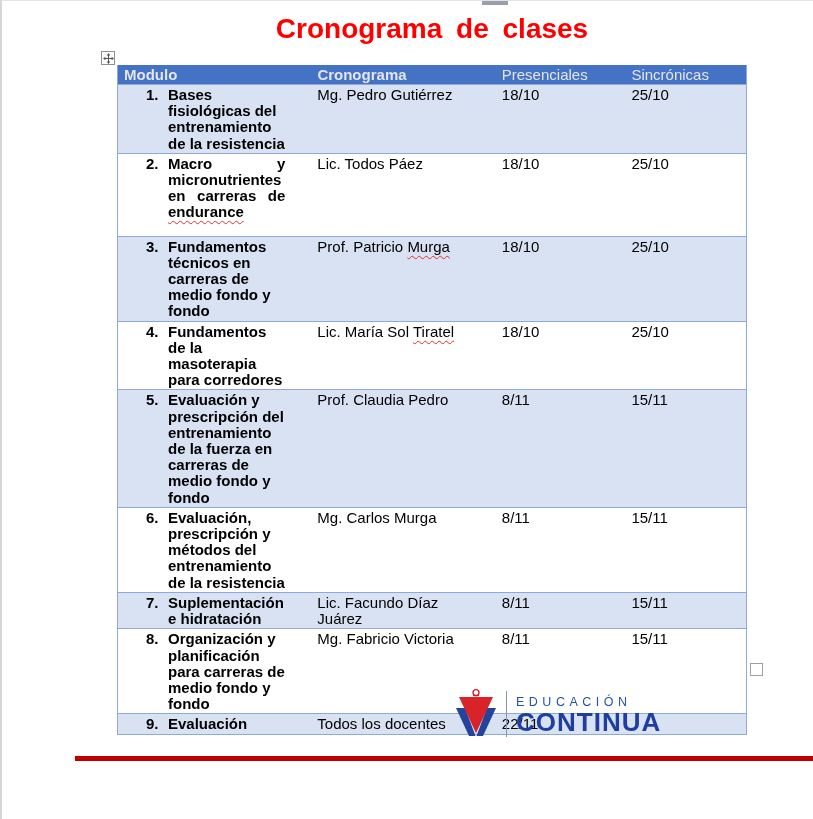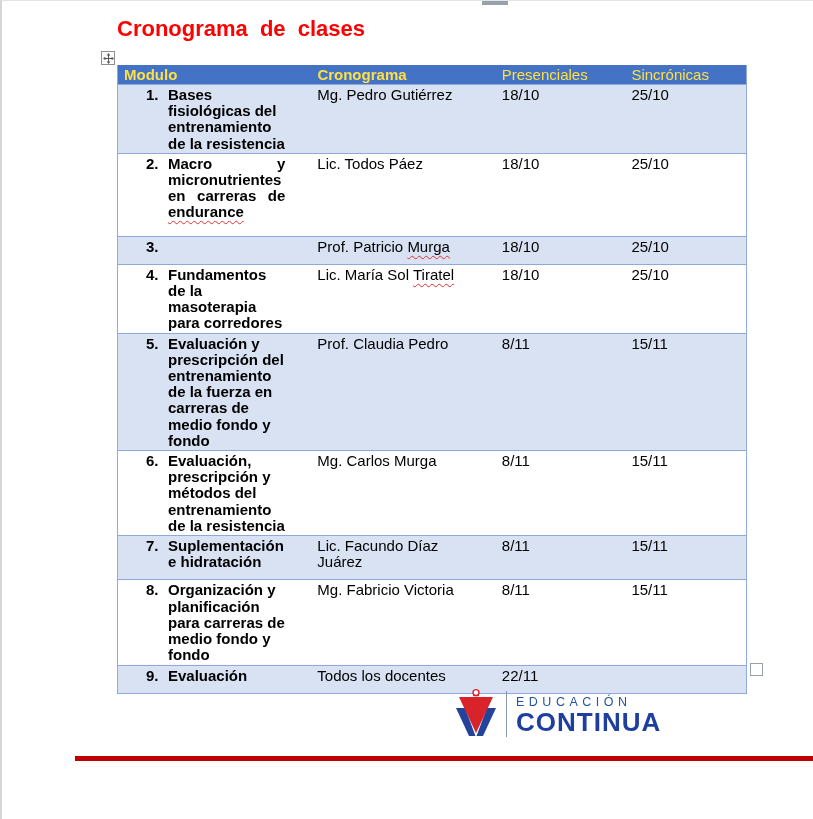--- a/index.html
+++ b/index.html
@@ -10,50 +10,50 @@
     box-sizing:border-box;
   }
   .canvas *,.canvas *:before,.canvas *:after{box-sizing:border-box;}
 
   
   .top-fragment{position:absolute;left:480px;top:0;width:26px;height:4px;background:#98a0ab;}
 
   
   .doc-title{
     position:absolute;left:115px;top:13px;width:630px;margin:0;
-    font-size:22px;line-height:30px;font-weight:bold;
+    text-align:center;font-size:28px;line-height:30px;font-weight:bold;
     color:var(--title-color);word-spacing:6px;letter-spacing:0px;
   }
 
   
   .move-handle{
     position:absolute;left:99px;top:50px;width:14px;height:14px;
     border:1px solid #8f8f8f;background:#fbfbfb;display:flex;align-items:center;justify-content:center;
   }
   .move-handle svg{display:block;}
 
   
   .doc-table{
     position:absolute;left:115px;top:64px;width:630px;
     border-left:1px solid var(--border-color);border-right:1px solid var(--border-color);
     font-size:15px;line-height:16.2px;color:#000;
   }
   .thead{
-    display:flex;background:var(--header-bg);color:#fde047;height:20px;
+    display:flex;background:var(--header-bg);color:#e5e5e5;height:20px;
     line-height:20px;border-bottom:1px solid var(--border-color);
   }
   .hcell{overflow:hidden;white-space:nowrap;}
   .h-mod{width:195px;padding-left:6px;font-weight:bold;}
   .h-resp{width:185px;padding-left:5px;font-weight:bold;}
   .h-pres{width:130px;padding-left:5px;}
   .h-sinc{width:120px;padding-left:5px;}
 
   .trow{display:flex;border-bottom:1px solid var(--border-color);background:#fff;}
   .trow:nth-child(odd){background:var(--row-alt);}
-  .cell{padding:2px 4px 9px 5px;}
+  .cell{padding:2px 4px 0 5px;}
   .c-mod{width:195px;padding:2px 0 1px 0;position:relative;}
   .num{position:absolute;left:28px;top:2px;font-weight:bold;}
   .mod-text{display:block;margin-left:50px;margin-right:27px;font-weight:bold;}
   .mod-text.justify{text-align:justify;}
   .c-resp{width:185px;padding-right:18px;}
   .c-pres{width:130px;}
   .c-sinc{width:120px;}
   .trow[data-idx="1"] .c-mod{padding-bottom:15px;}
 
   .spell{
@@ -123,20 +123,21 @@
       <span class="mod-text justify">Macro y micronutrientes en carreras de <span class="spell">endurance</span></span>
     </div>
     <div class="cell c-resp"><span class="resp-text">Lic. Todos Páez</span></div>
     <div class="cell c-pres">18/10</div>
     <div class="cell c-sinc">25/10</div>
   </div>
 
   <div class="trow" data-idx="2">
     <div class="cell c-mod">
       <span class="num">3.</span>
+      <span class="mod-text">Fundamentos técnicos en carreras de medio fondo y fondo</span>
     </div>
     <div class="cell c-resp"><span class="resp-text">Prof. Patricio <span class="spell">Murga</span></span></div>
     <div class="cell c-pres">18/10</div>
     <div class="cell c-sinc">25/10</div>
   </div>
 
   <div class="trow" data-idx="3">
     <div class="cell c-mod">
       <span class="num">4.</span>
       <span class="mod-text">Fundamentos de la masoterapia para corredores</span>

